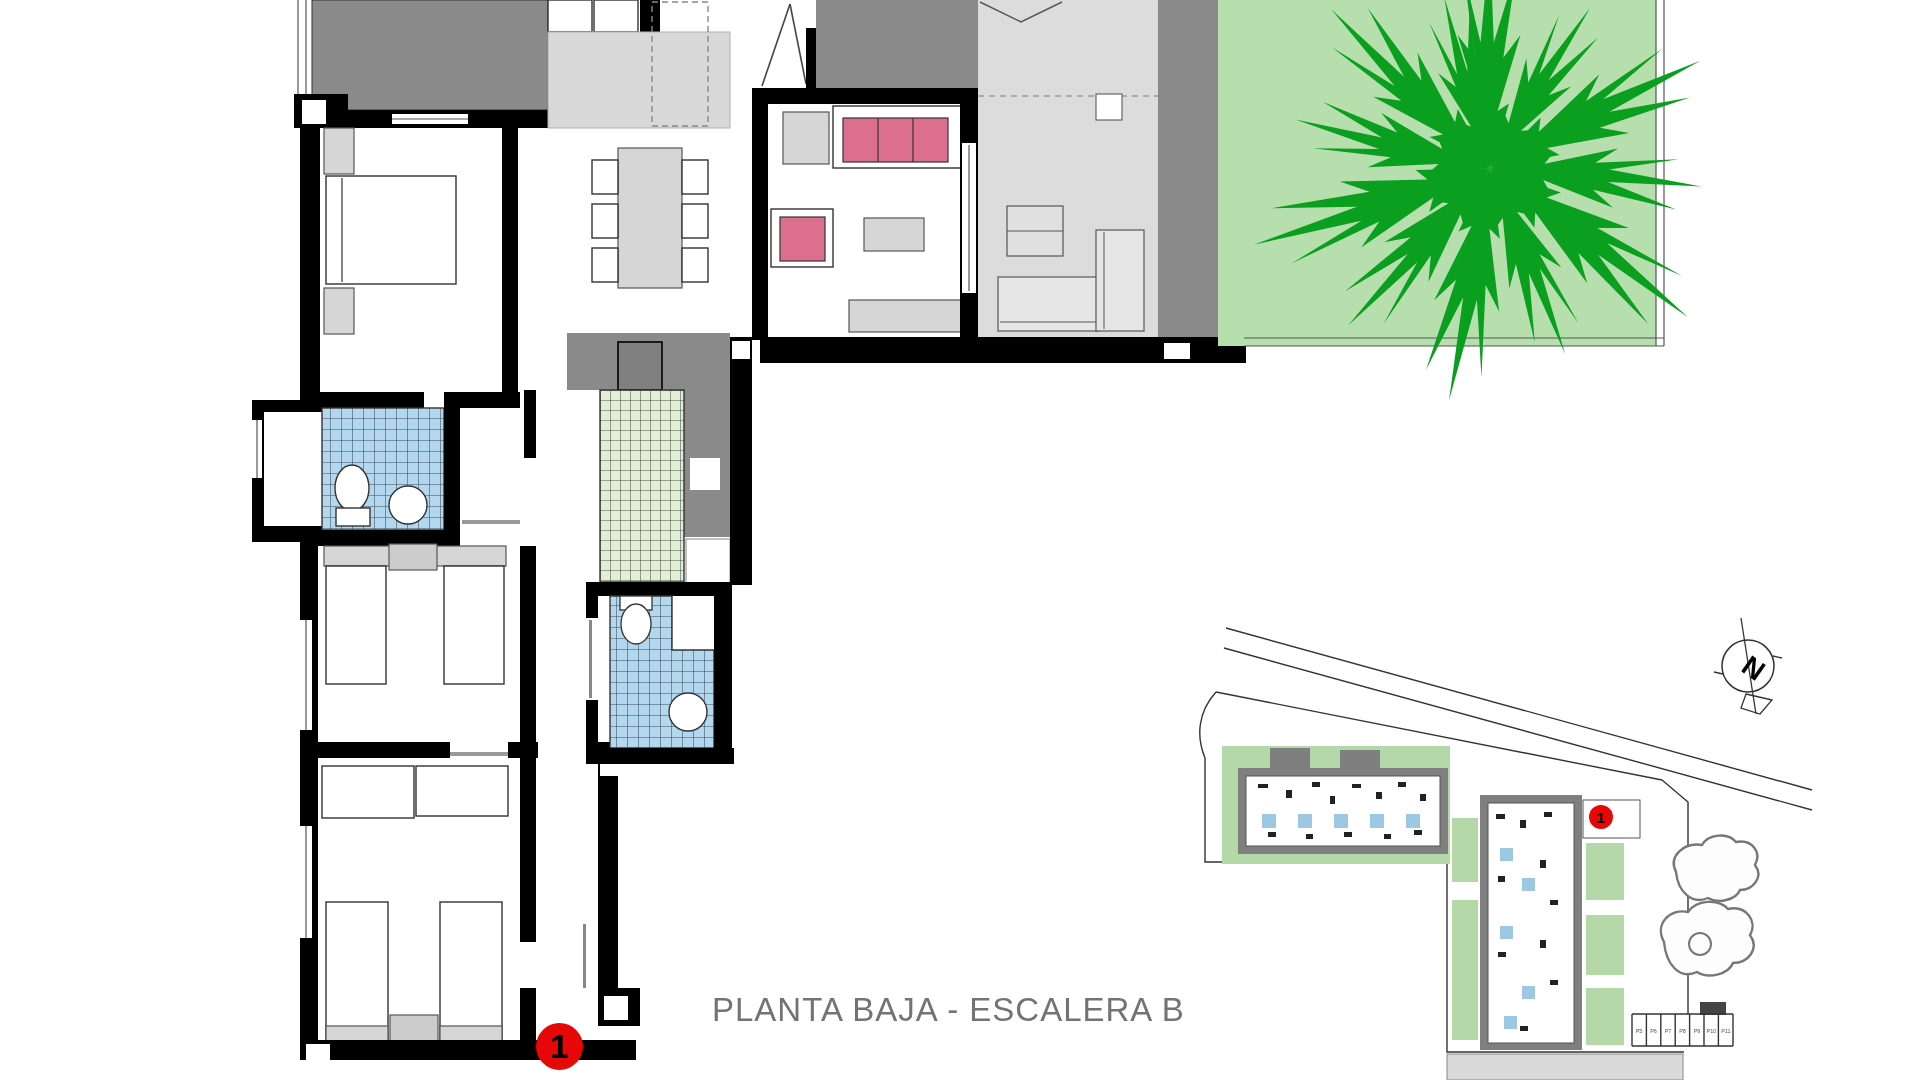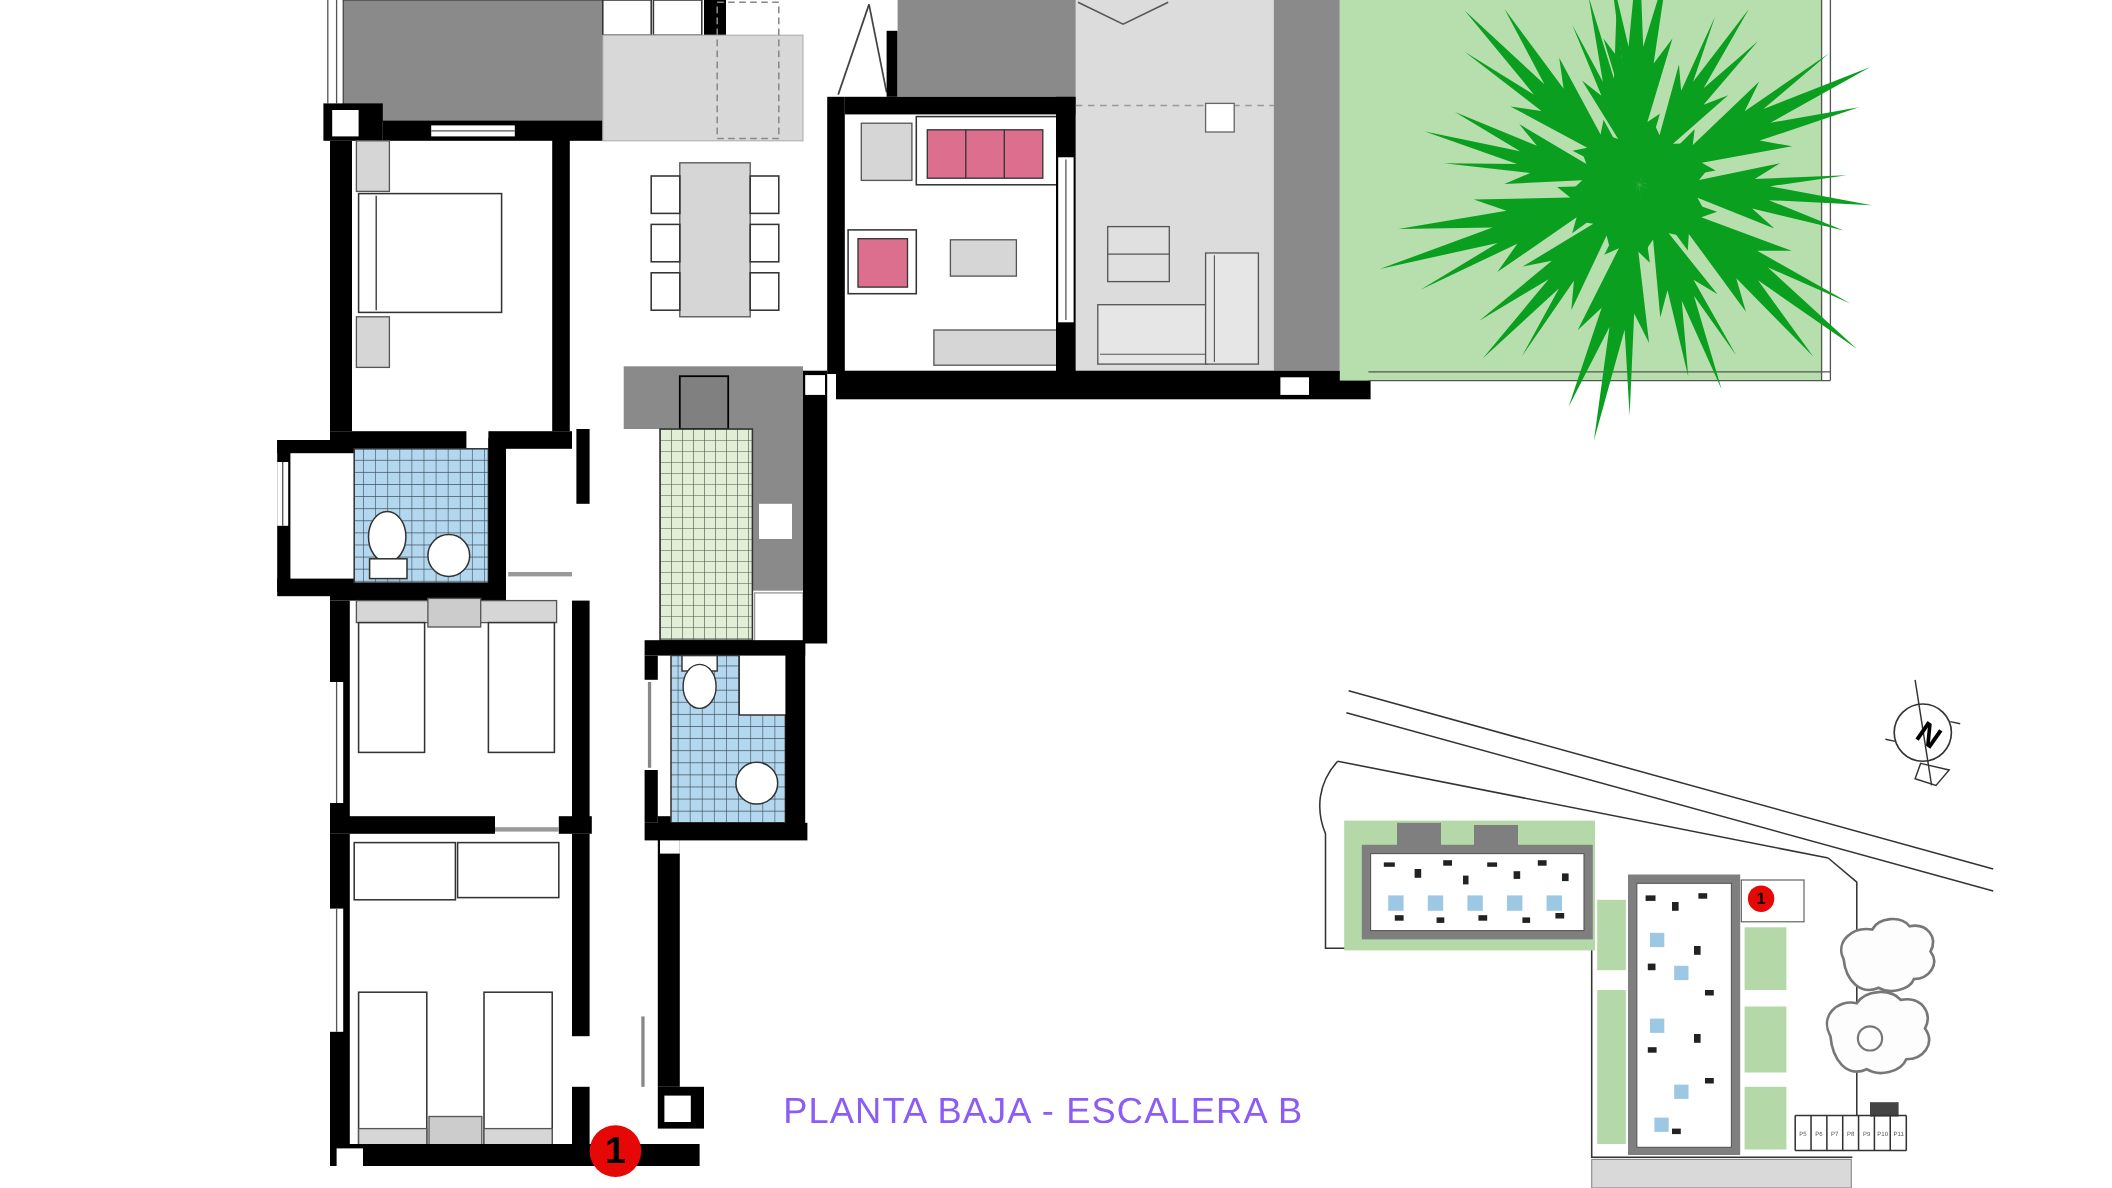--- a/index.html
+++ b/index.html
@@ -13,21 +13,21 @@
   .furn{fill:#d6d6d6;stroke:#555;stroke-width:1.2;}
   .wfurn{fill:#ffffff;stroke:#333;stroke-width:1.4;}
   .pink{fill:#dd6f8e;stroke:#333;stroke-width:1.2;}
   .whitebox{fill:#ffffff;}
   .thinline{stroke:#555;stroke-width:1.2;}
   .sgreen{fill:#b5d8a8;}
   .sgrey{fill:#7f7f7f;}
   .swhite{fill:#ffffff;stroke:#555;stroke-width:1;}
   .sline{stroke:#333;stroke-width:1.4;fill:none;}
   .pool{fill:#fdfdfd;stroke:#777;stroke-width:2.4;}
-  .plan-title{position:absolute;left:712px;top:991px;font-size:33px;color:#8b5cf6;
+  .plan-title{position:absolute;left:712px;top:991px;font-size:33px;color:#737373;
               letter-spacing:1px;white-space:nowrap;}
   .badge{position:absolute;border-radius:50%;background:#e60707;color:#000;
          display:flex;align-items:center;justify-content:center;font-weight:bold;}
   .badge-main{left:536px;top:1023px;width:47px;height:47px;font-size:34px;}
   .badge-site{left:1589px;top:805px;width:24px;height:24px;font-size:15px;}
 </style>
 </head>
 <body>
 
 <div class="stage">

